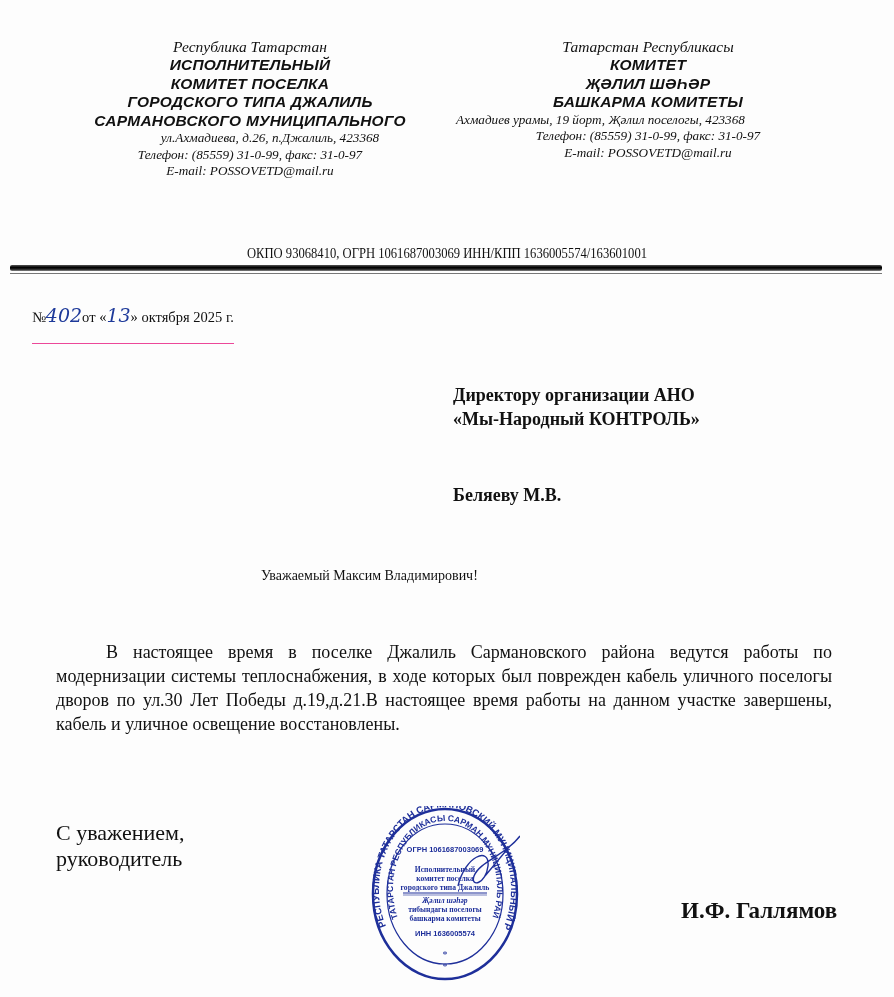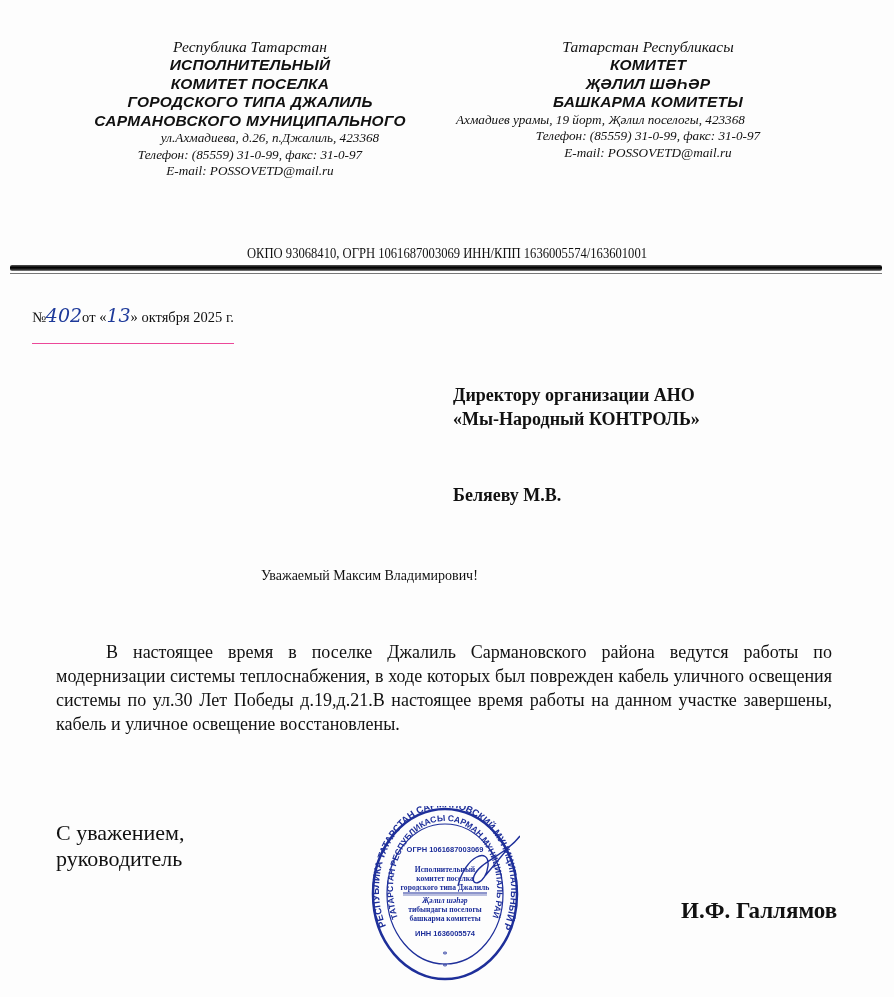--- a/index.html
+++ b/index.html
@@ -66,21 +66,21 @@
 
 <div class="recip" style="top:383px;">
   <div>Директору организации АНО</div>
   <div>«Мы-Народный КОНТРОЛЬ»</div>
 </div>
 <div class="recip" style="top:483px;">Беляеву М.В.</div>
 
 <div class="greet">Уважаемый  Максим Владимирович!</div>
 
 <div class="body-text">
-  <p>В настоящее время в поселке Джалиль Сармановского района ведутся работы по модернизации системы теплоснабжения, в ходе которых был поврежден кабель уличного освещения системы по ул.30 Лет Победы д.19,д.21.В настоящее время работы на данном участке завершены, кабель и уличное освещение восстановлены.</p>
+  <p>В настоящее время в поселке Джалиль Сармановского района ведутся работы по модернизации системы теплоснабжения, в ходе которых был поврежден кабель уличного поселогы дворов по ул.30 Лет Победы д.19,д.21.В настоящее время работы на данном участке завершены, кабель и уличное освещение восстановлены.</p>
 </div>
 
 <div class="sign">
   <div>С уважением,</div>
   <div>руководитель</div>
 </div>
 <div class="signer">И.Ф. Галлямов</div>
 
 <svg class="stamp" viewBox="0 0 150 176">
   <defs>

